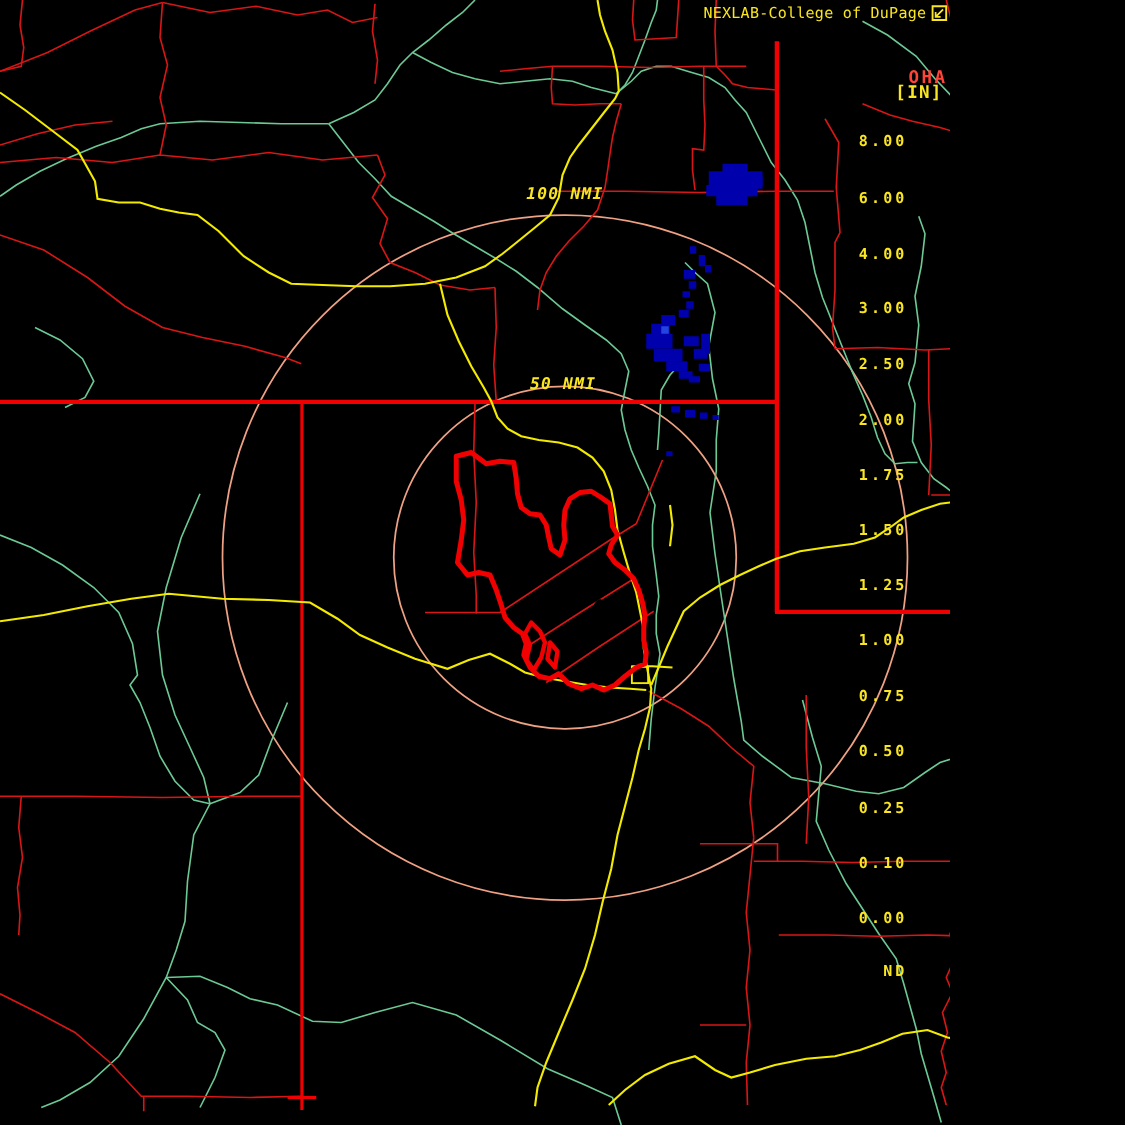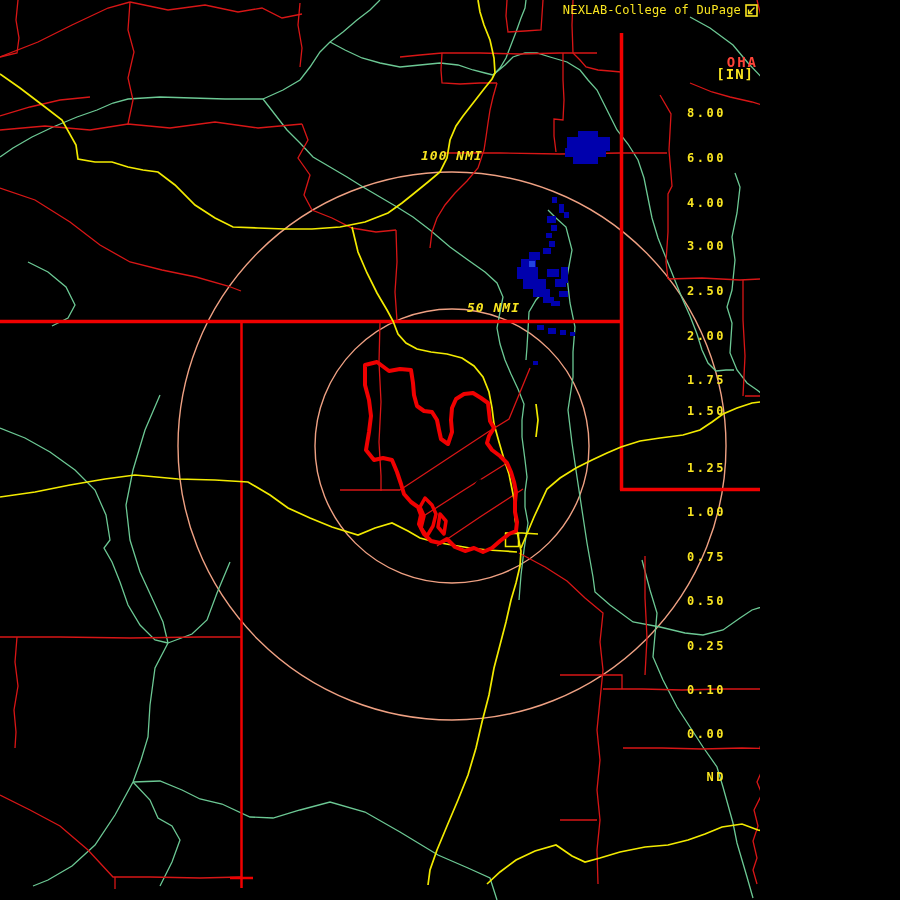--- a/index.html
+++ b/index.html
@@ -7,21 +7,21 @@
           font-family:"DejaVu Sans Mono","Liberation Mono",monospace;}
   .map-svg{position:absolute;left:0;top:0;}
   .txt{position:absolute;white-space:nowrap;}
   .header{top:3px;right:2px;display:flex;align-items:center;gap:4px;}
   .brand{color:var(--c-text-yellow,#f9e521);font-size:12px;letter-spacing:.2px;}
   .ext-icon{width:13px;height:13px;display:block;}
   .oha{top:54px;right:2px;color:var(--c-text-red,#ff4438);font-size:14px;letter-spacing:2px;font-weight:bold;}
   .units{top:66px;right:6px;color:var(--c-text-yellow,#f9e521);font-size:14px;letter-spacing:1px;font-weight:bold;}
   .ring-label{color:var(--c-text-yellow,#f9e521);font-size:13px;font-style:italic;font-weight:bold;letter-spacing:1px;}
   .ring-label.r100{left:421px;top:148px;}
-  .ring-label.r50{left:424px;top:300px;margin-left:43px;}
+  .ring-label.r50{left:424px;top:300px;}
   .legend-bar{position:absolute;left:871px;top:85px;width:26px;height:719px;
               border:2px solid #ffffff;background:#000;box-sizing:border-box;
               display:flex;flex-direction:column;}
   .legend-seg{width:100%;}
   .legend-label{position:absolute;right:34px;color:var(--c-text-yellow,#f9e521);
                 font-size:12px;letter-spacing:2.5px;font-weight:bold;text-align:right;line-height:16px;}
   .footer-title{left:50%;bottom:2px;transform:translateX(-50%);color:var(--c-text-white,#e8e8e8);
                 font-size:14px;letter-spacing:.4px;}
   .county{stroke:var(--c-county,#d81616);stroke-width:1.3;fill:none;}
   .state{stroke:var(--c-state,#f00000);fill:none;}
@@ -210,21 +210,21 @@
       <div class="legend-seg" style="height: 47px; background: rgb(0, 0, 0);"></div>
     </div>
   <div id="legend-labels">
       <div class="legend-label" style="top: 105px;">8.00</div>
       <div class="legend-label" style="top: 150px;">6.00</div>
       <div class="legend-label" style="top: 195px;">4.00</div>
       <div class="legend-label" style="top: 238px;">3.00</div>
       <div class="legend-label" style="top: 283px;">2.50</div>
       <div class="legend-label" style="top: 328px;">2.00</div>
       <div class="legend-label" style="top: 372px; margin-left: 32px;">1.75</div>
-      <div class="legend-label" style="top: 403px;">1.50</div>
+      <div class="legend-label" style="top: 416px;">1.50</div>
       <div class="legend-label" style="top: 460px;">1.25</div>
       <div class="legend-label" style="top: 504px;">1.00</div>
       <div class="legend-label" style="top: 549px; margin-left: 38px;">0.75</div>
       <div class="legend-label" style="top: 593px;">0.50</div>
       <div class="legend-label" style="top: 638px;">0.25</div>
       <div class="legend-label" style="top: 682px;">0.10</div>
       <div class="legend-label" style="top: 726px;">0.00</div>
       <div class="legend-label" style="top: 769px;">ND</div>
     </div>
 

